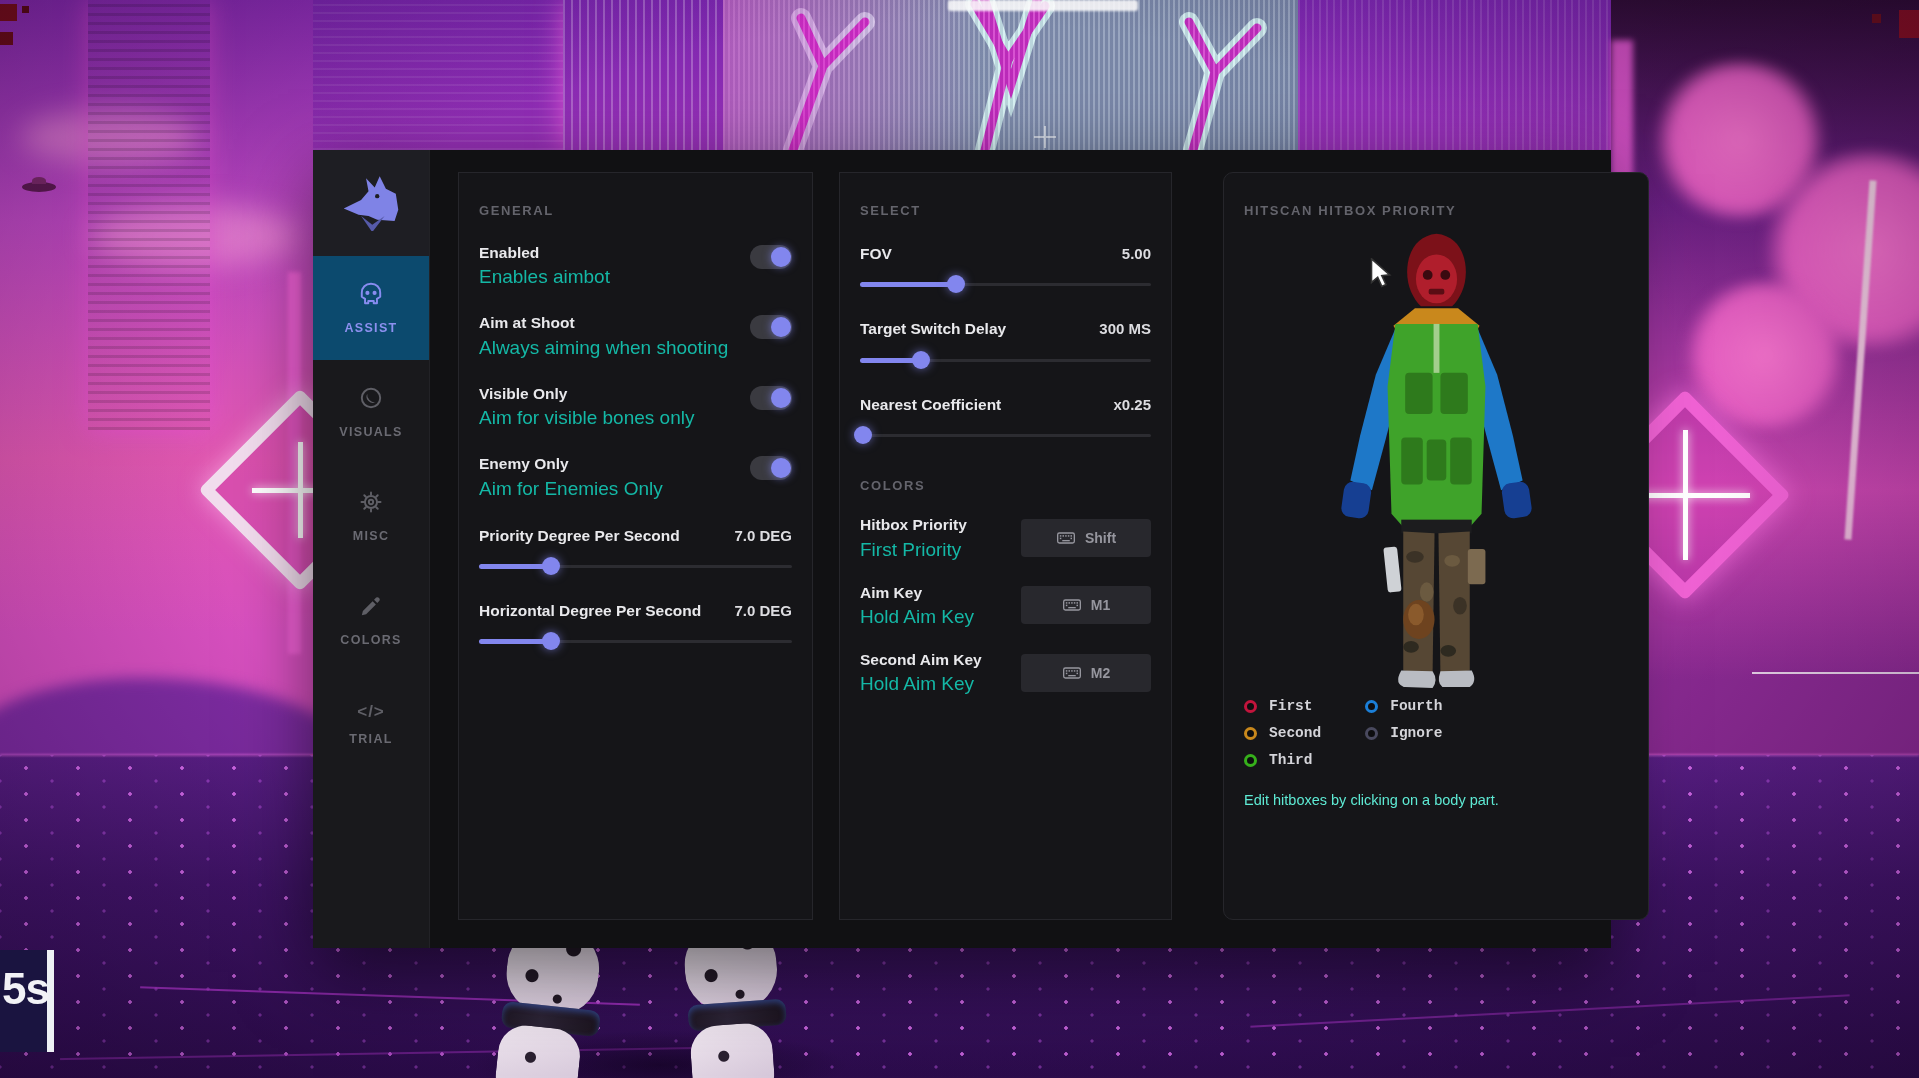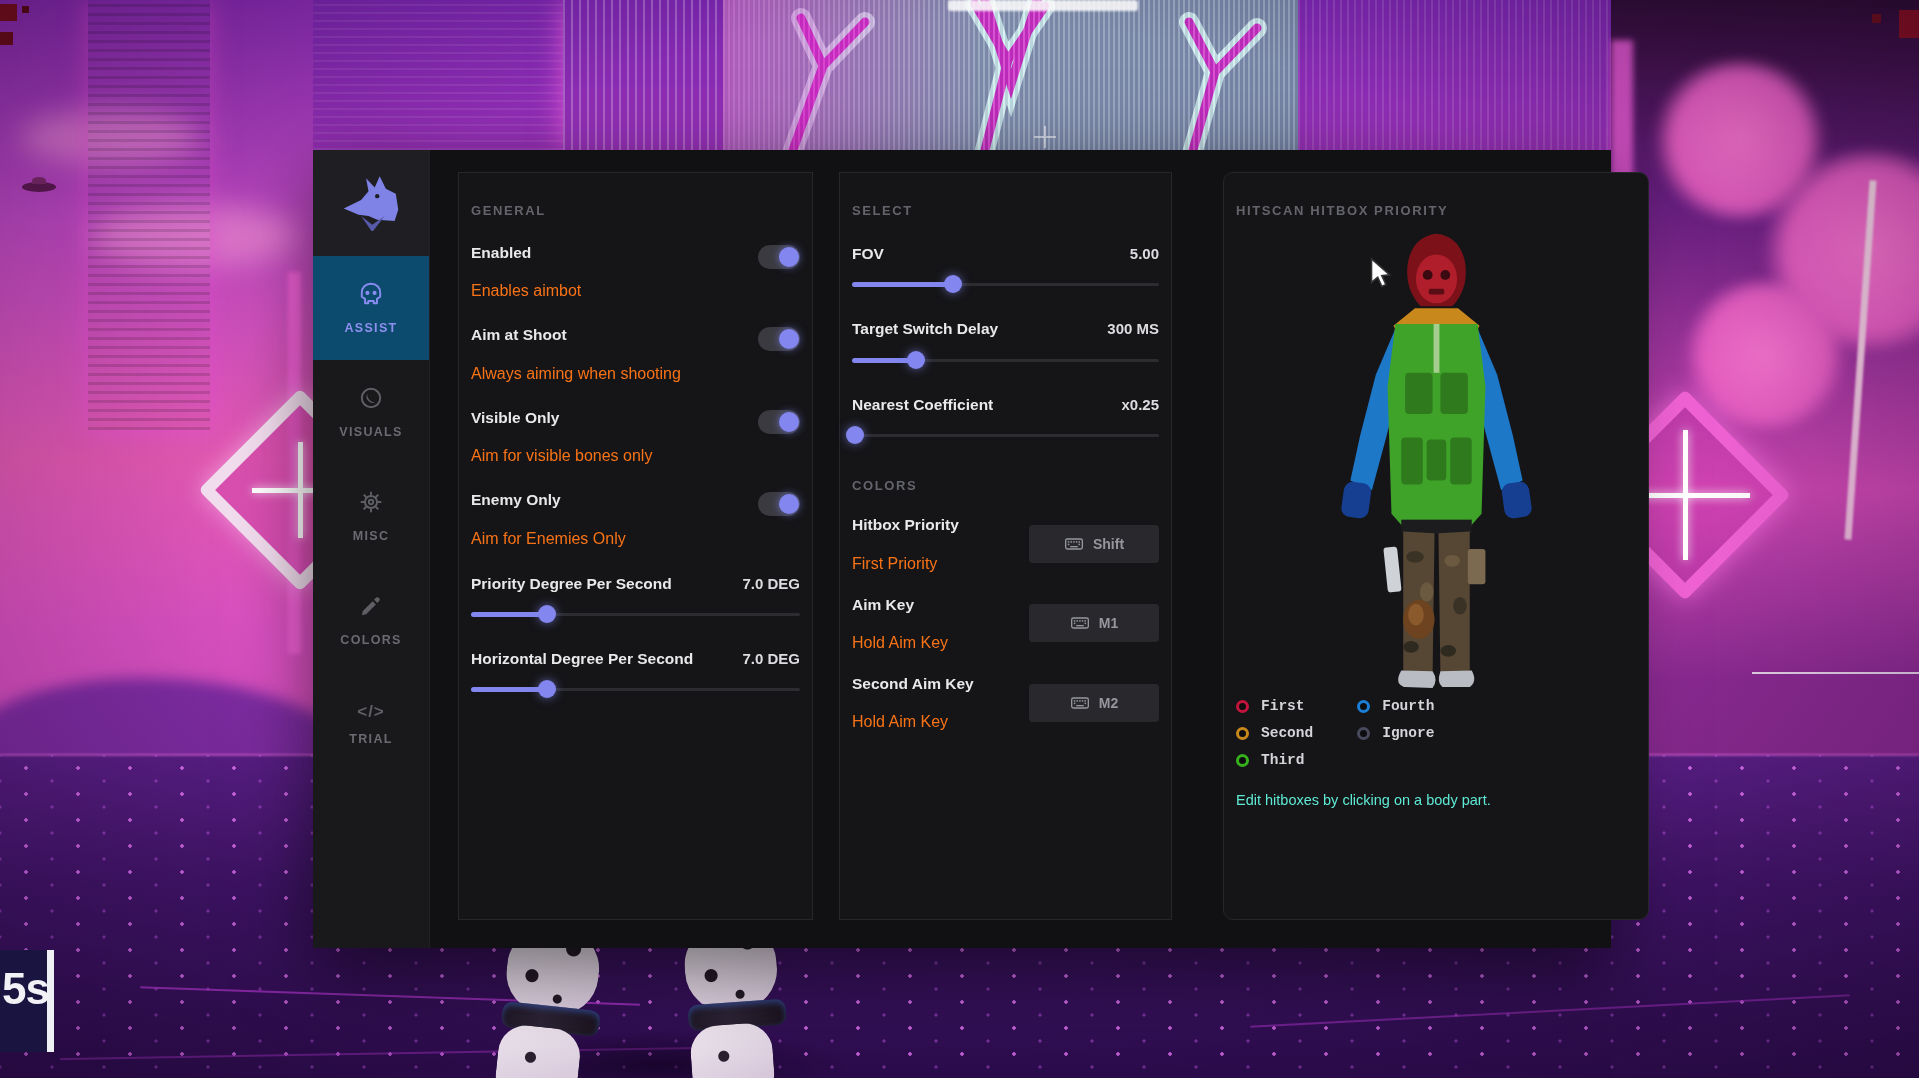--- a/index.html
+++ b/index.html
@@ -78,29 +78,29 @@
   .sidebar{width:117px;background:#19191c;border-right:1px solid #222226;display:flex;flex-direction:column;align-items:stretch;flex:0 0 117px;}
   .logo-block{height:106px;background:#1e1e23;display:flex;align-items:center;justify-content:center;}
   .nav-item{height:104px;display:flex;flex-direction:column;align-items:center;justify-content:center;gap:10px;cursor:pointer;}
   .nav-item .nav-label{font-size:12.5px;font-weight:700;letter-spacing:1.3px;color:#6a6a72;}
   .nav-item.active{background:#0c4a6e;}
   .nav-item.active .nav-label{color:#8d90ef;}
   .nav-item .nav-icon{color:#5f5f66;}
   .nav-item.active .nav-icon{color:#888cf0;}
   .code-glyph{font-size:17px;font-weight:700;letter-spacing:1px;}
 
-  .panel{position:absolute;top:22px;height:748px;background:#151518;border:1px solid #26262b;padding:30px 12px;}
+  .panel{position:absolute;top:22px;height:748px;background:#151518;border:1px solid #26262b;padding:30px 20px;}
   .panel-general{left:145px;width:355px;}
   .panel-select{left:526px;width:333px;}
   .panel-hitscan{left:910px;width:426px;border-radius:10px;}
   .panel-title{font-size:13px;font-weight:700;letter-spacing:1.6px;color:#64646c;}
 
   .toggle-row{display:flex;justify-content:space-between;align-items:flex-start;margin-top:25px;}
   .lbl{font-size:15.5px;font-weight:700;color:#e9e9ec;line-height:1.25;}
-  .sub{font-size:16px;color:#f97316;margin-top:20px;}
+  .sub{font-size:19px;color:#14b8a6;margin-top:4px;}
   .toggle{position:relative;width:42px;height:24px;border-radius:13px;background:#3a3a40;flex:0 0 auto;margin-top:2px;cursor:pointer;}
   .toggle .t-knob{position:absolute;top:2px;width:20px;height:20px;border-radius:50%;background:#8286ee;box-shadow:0 0 8px rgba(130,134,238,.7);}
   .toggle.on .t-knob{right:1px;}
 
   .slider-group{margin-top:26px;}
   .slider-head{display:flex;justify-content:space-between;align-items:baseline;}
   .s-value{font-size:15px;font-weight:700;color:#dddde1;}
   .slider{position:relative;height:18px;margin-top:12px;cursor:pointer;}
   .slider .track{position:absolute;left:0;right:0;top:8px;height:3px;border-radius:2px;background:#2c2c31;}
   .slider .fill{position:absolute;left:0;top:7px;height:5px;border-radius:3px;background:#8286ee;}

